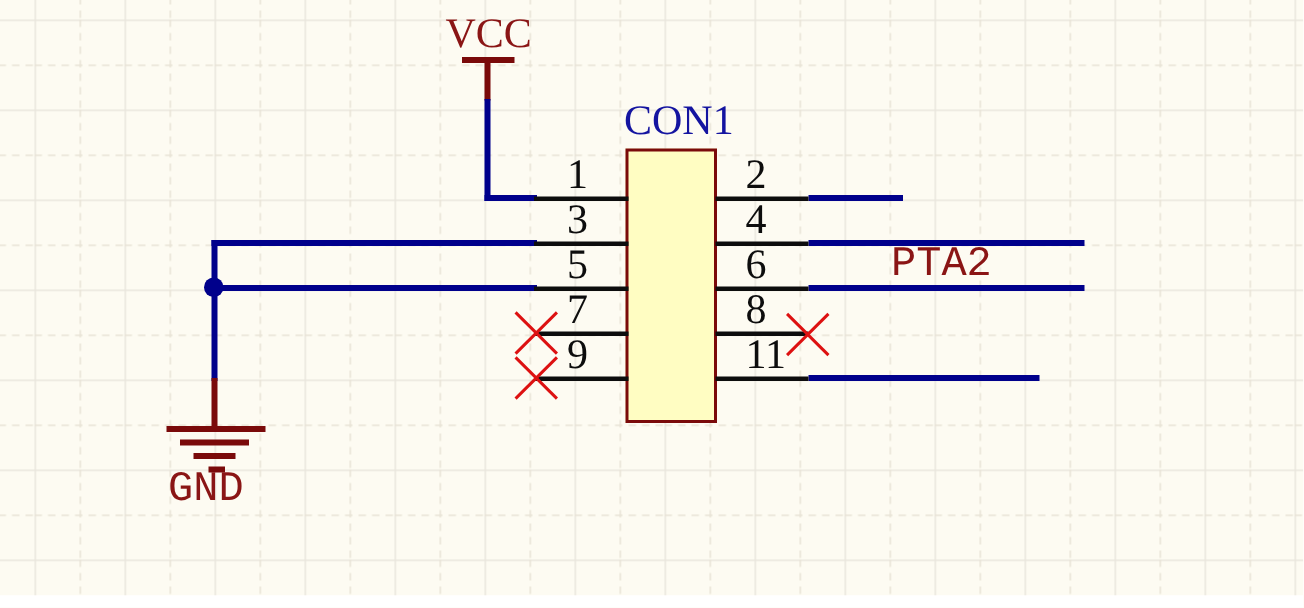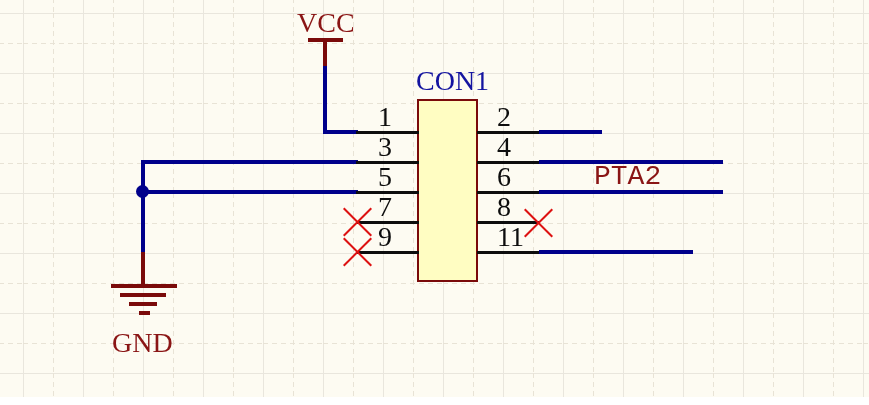--- a/index.html
+++ b/index.html
@@ -76,21 +76,21 @@
   <div class="h-wire" style="left:539px;top:130px;width:63px;"></div>
   <div class="h-wire" style="left:539px;top:160px;width:184px;"></div>
   <div class="h-wire" style="left:539px;top:190px;width:184px;"></div>
   <div class="h-wire" style="left:539px;top:250px;width:154px;"></div>
 
   <div class="sym" style="left:141px;top:252px;width:4px;height:34px;"></div>
   <div class="sym" style="left:111px;top:284px;width:66px;height:4px;"></div>
   <div class="sym" style="left:120px;top:293px;width:46px;height:4px;"></div>
   <div class="sym" style="left:129px;top:302px;width:28px;height:4px;"></div>
   <div class="sym" style="left:139px;top:311px;width:11px;height:4px;"></div>
-  <div class="txt net-text" style="left:112px;top:328px;">GND</div>
+  <div class="txt net-text" style="left:112px;top:312px;font-family:Liberation Mono, monospace;">GND</div>
 
   <div class="txt comp-text" style="left:416px;top:66px;font-family:Liberation Serif, serif;">CON1</div>
   <div class="body-rect"></div>
 
   <div class="h-pin" style="left:356px;top:131px;width:63px;"></div>
   <div class="h-pin" style="left:356px;top:161px;width:63px;"></div>
   <div class="h-pin" style="left:356px;top:191px;width:63px;"></div>
   <div class="h-pin" style="left:356px;top:221px;width:63px;"></div>
   <div class="h-pin" style="left:356px;top:251px;width:63px;"></div>
 

